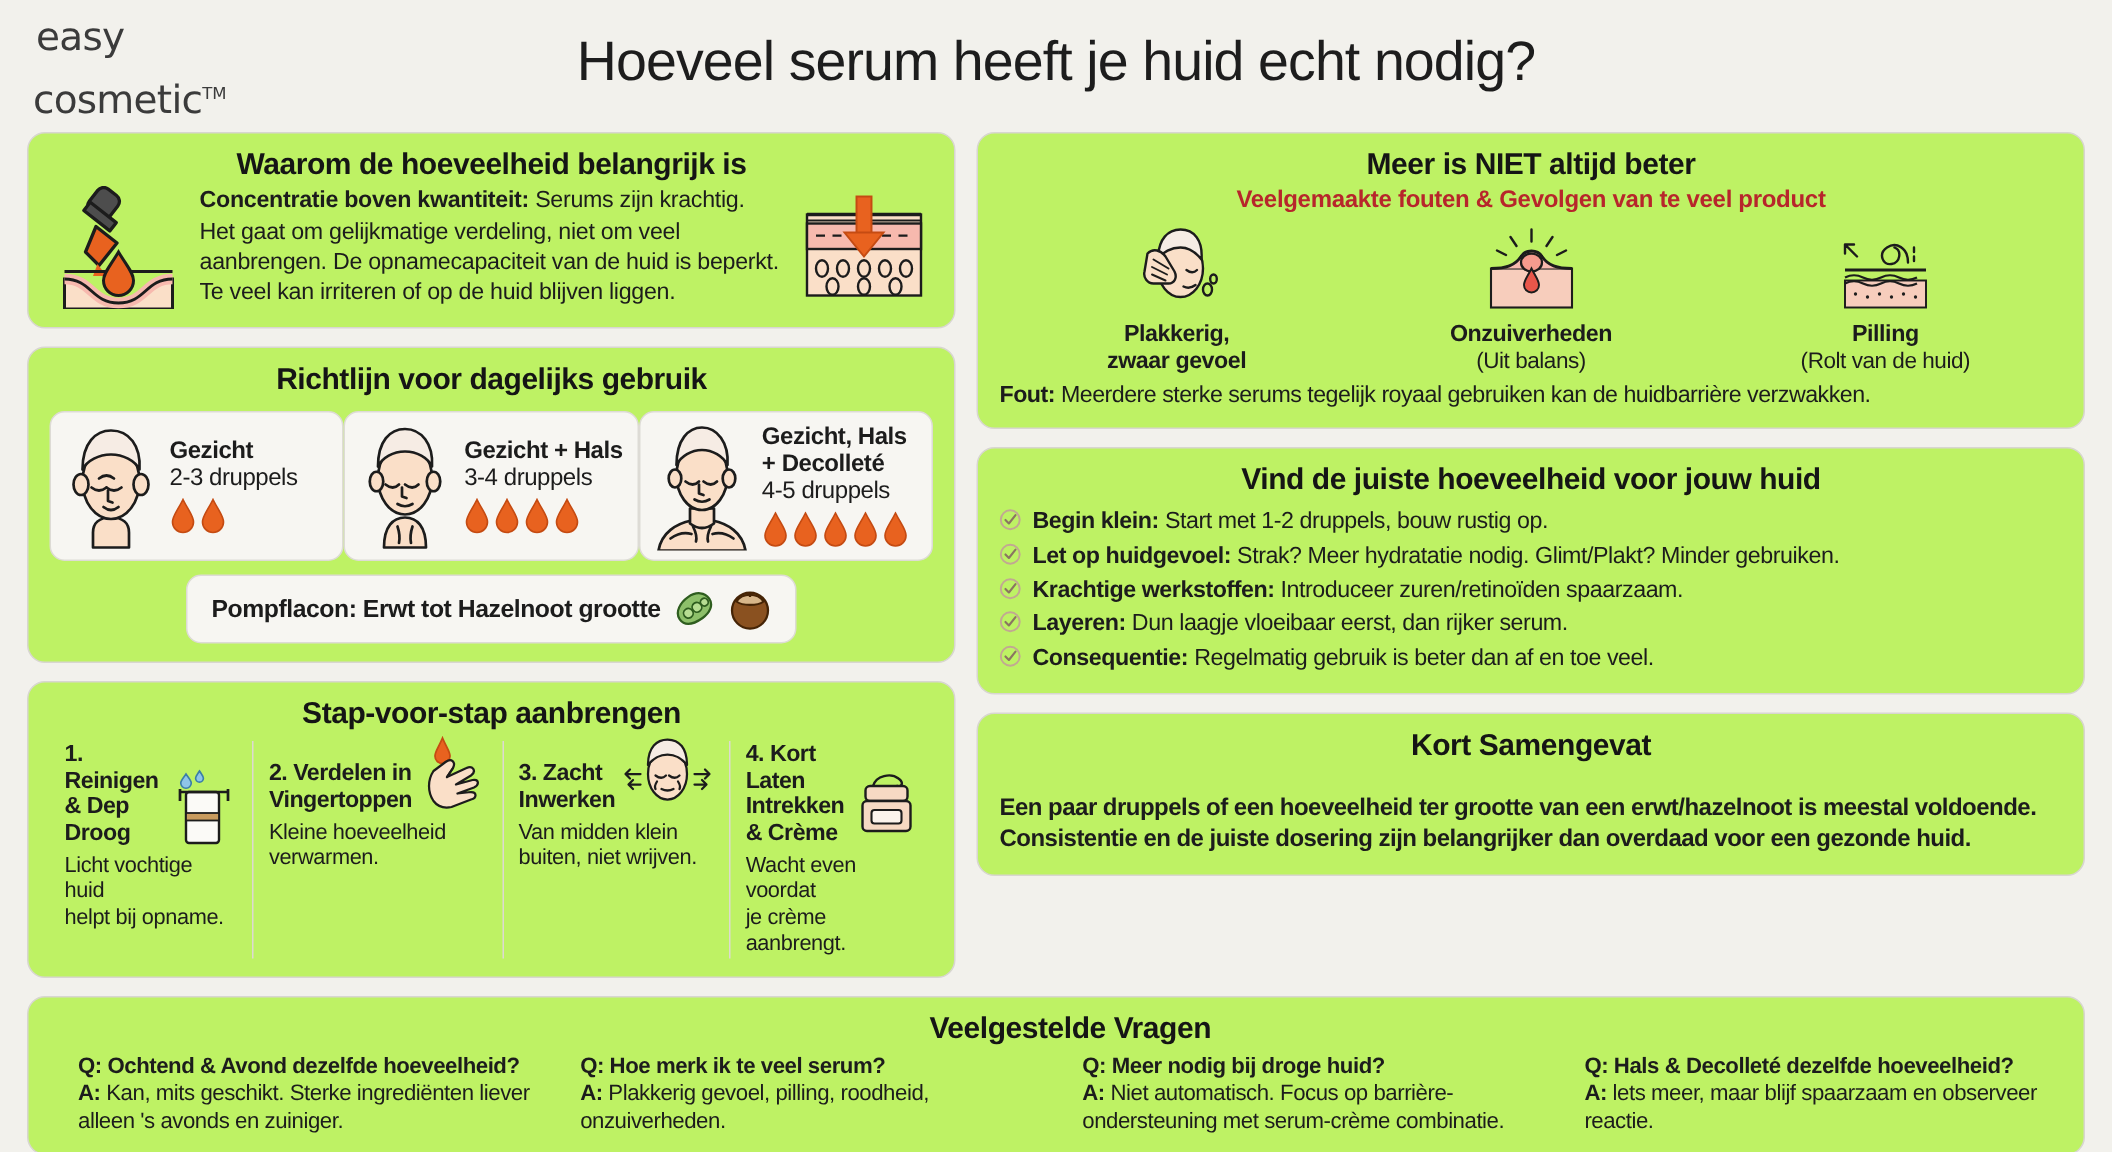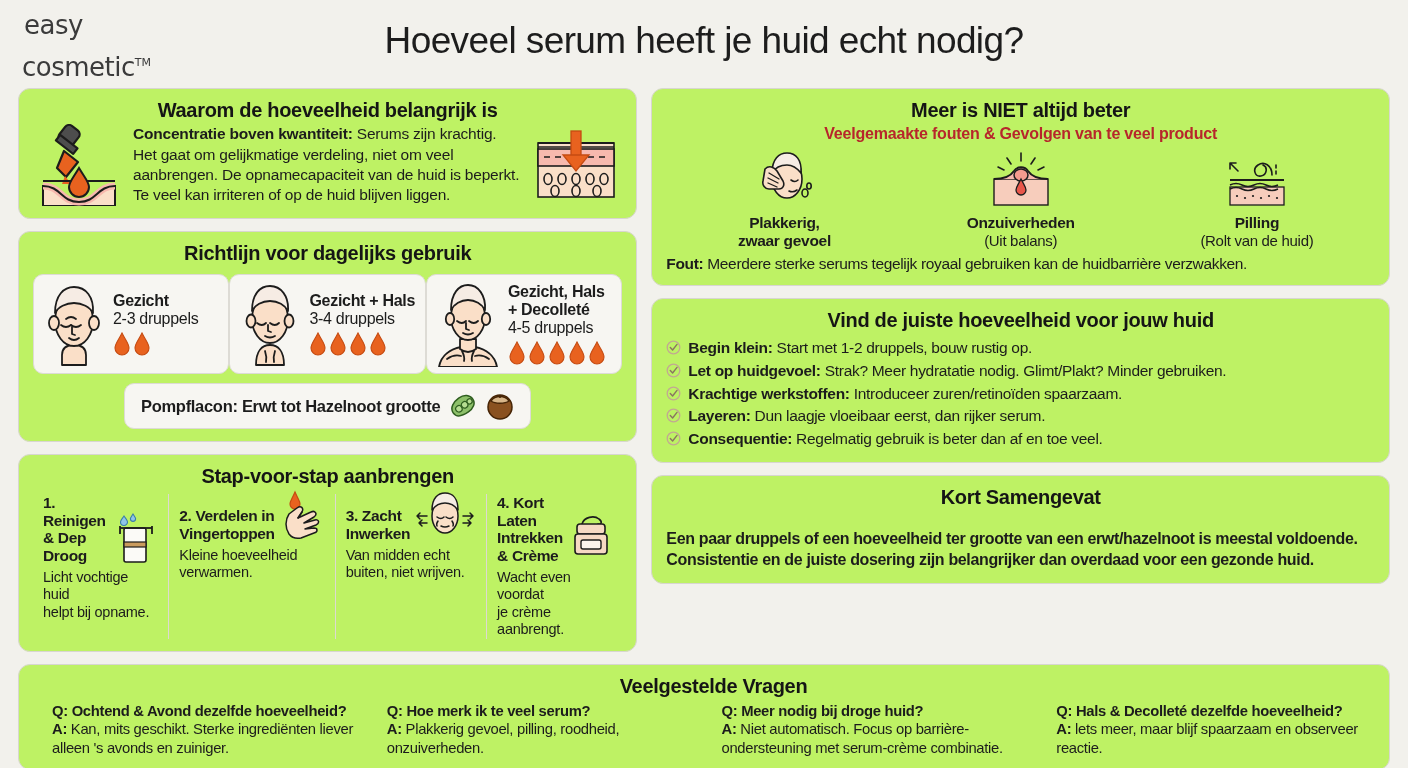--- a/index.html
+++ b/index.html
@@ -388,21 +388,21 @@
                     <path d="M38 31 q2 3 1 5"></path>
                     <path d="M13 26 L3 26 M6 23 L3 26 L6 29"></path>
                     <path d="M13 33 L5 33 M8 30 L5 33 L8 36"></path>
                     <path d="M49 26 L59 26 M56 23 L59 26 L56 29"></path>
                     <path d="M49 33 L57 33 M54 30 L57 33 L54 36"></path>
                   </g>
                 </svg>
               </div>
             </div>
             <div class="step-desc">
-              <span>Van midden echt</span><br><span>buiten, niet wrijven.</span>
+              <span>Van midden klein</span><br><span>buiten, niet wrijven.</span>
             </div>
           </div>
 
           <div class="step">
             <div class="step-head">
               <div class="step-title">
                 <span>4. Kort Laten</span><br><span>Intrekken &amp; Crème</span>
               </div>
               <div class="step-ic">
                 <svg width="42" height="52" viewBox="0 0 42 52">

